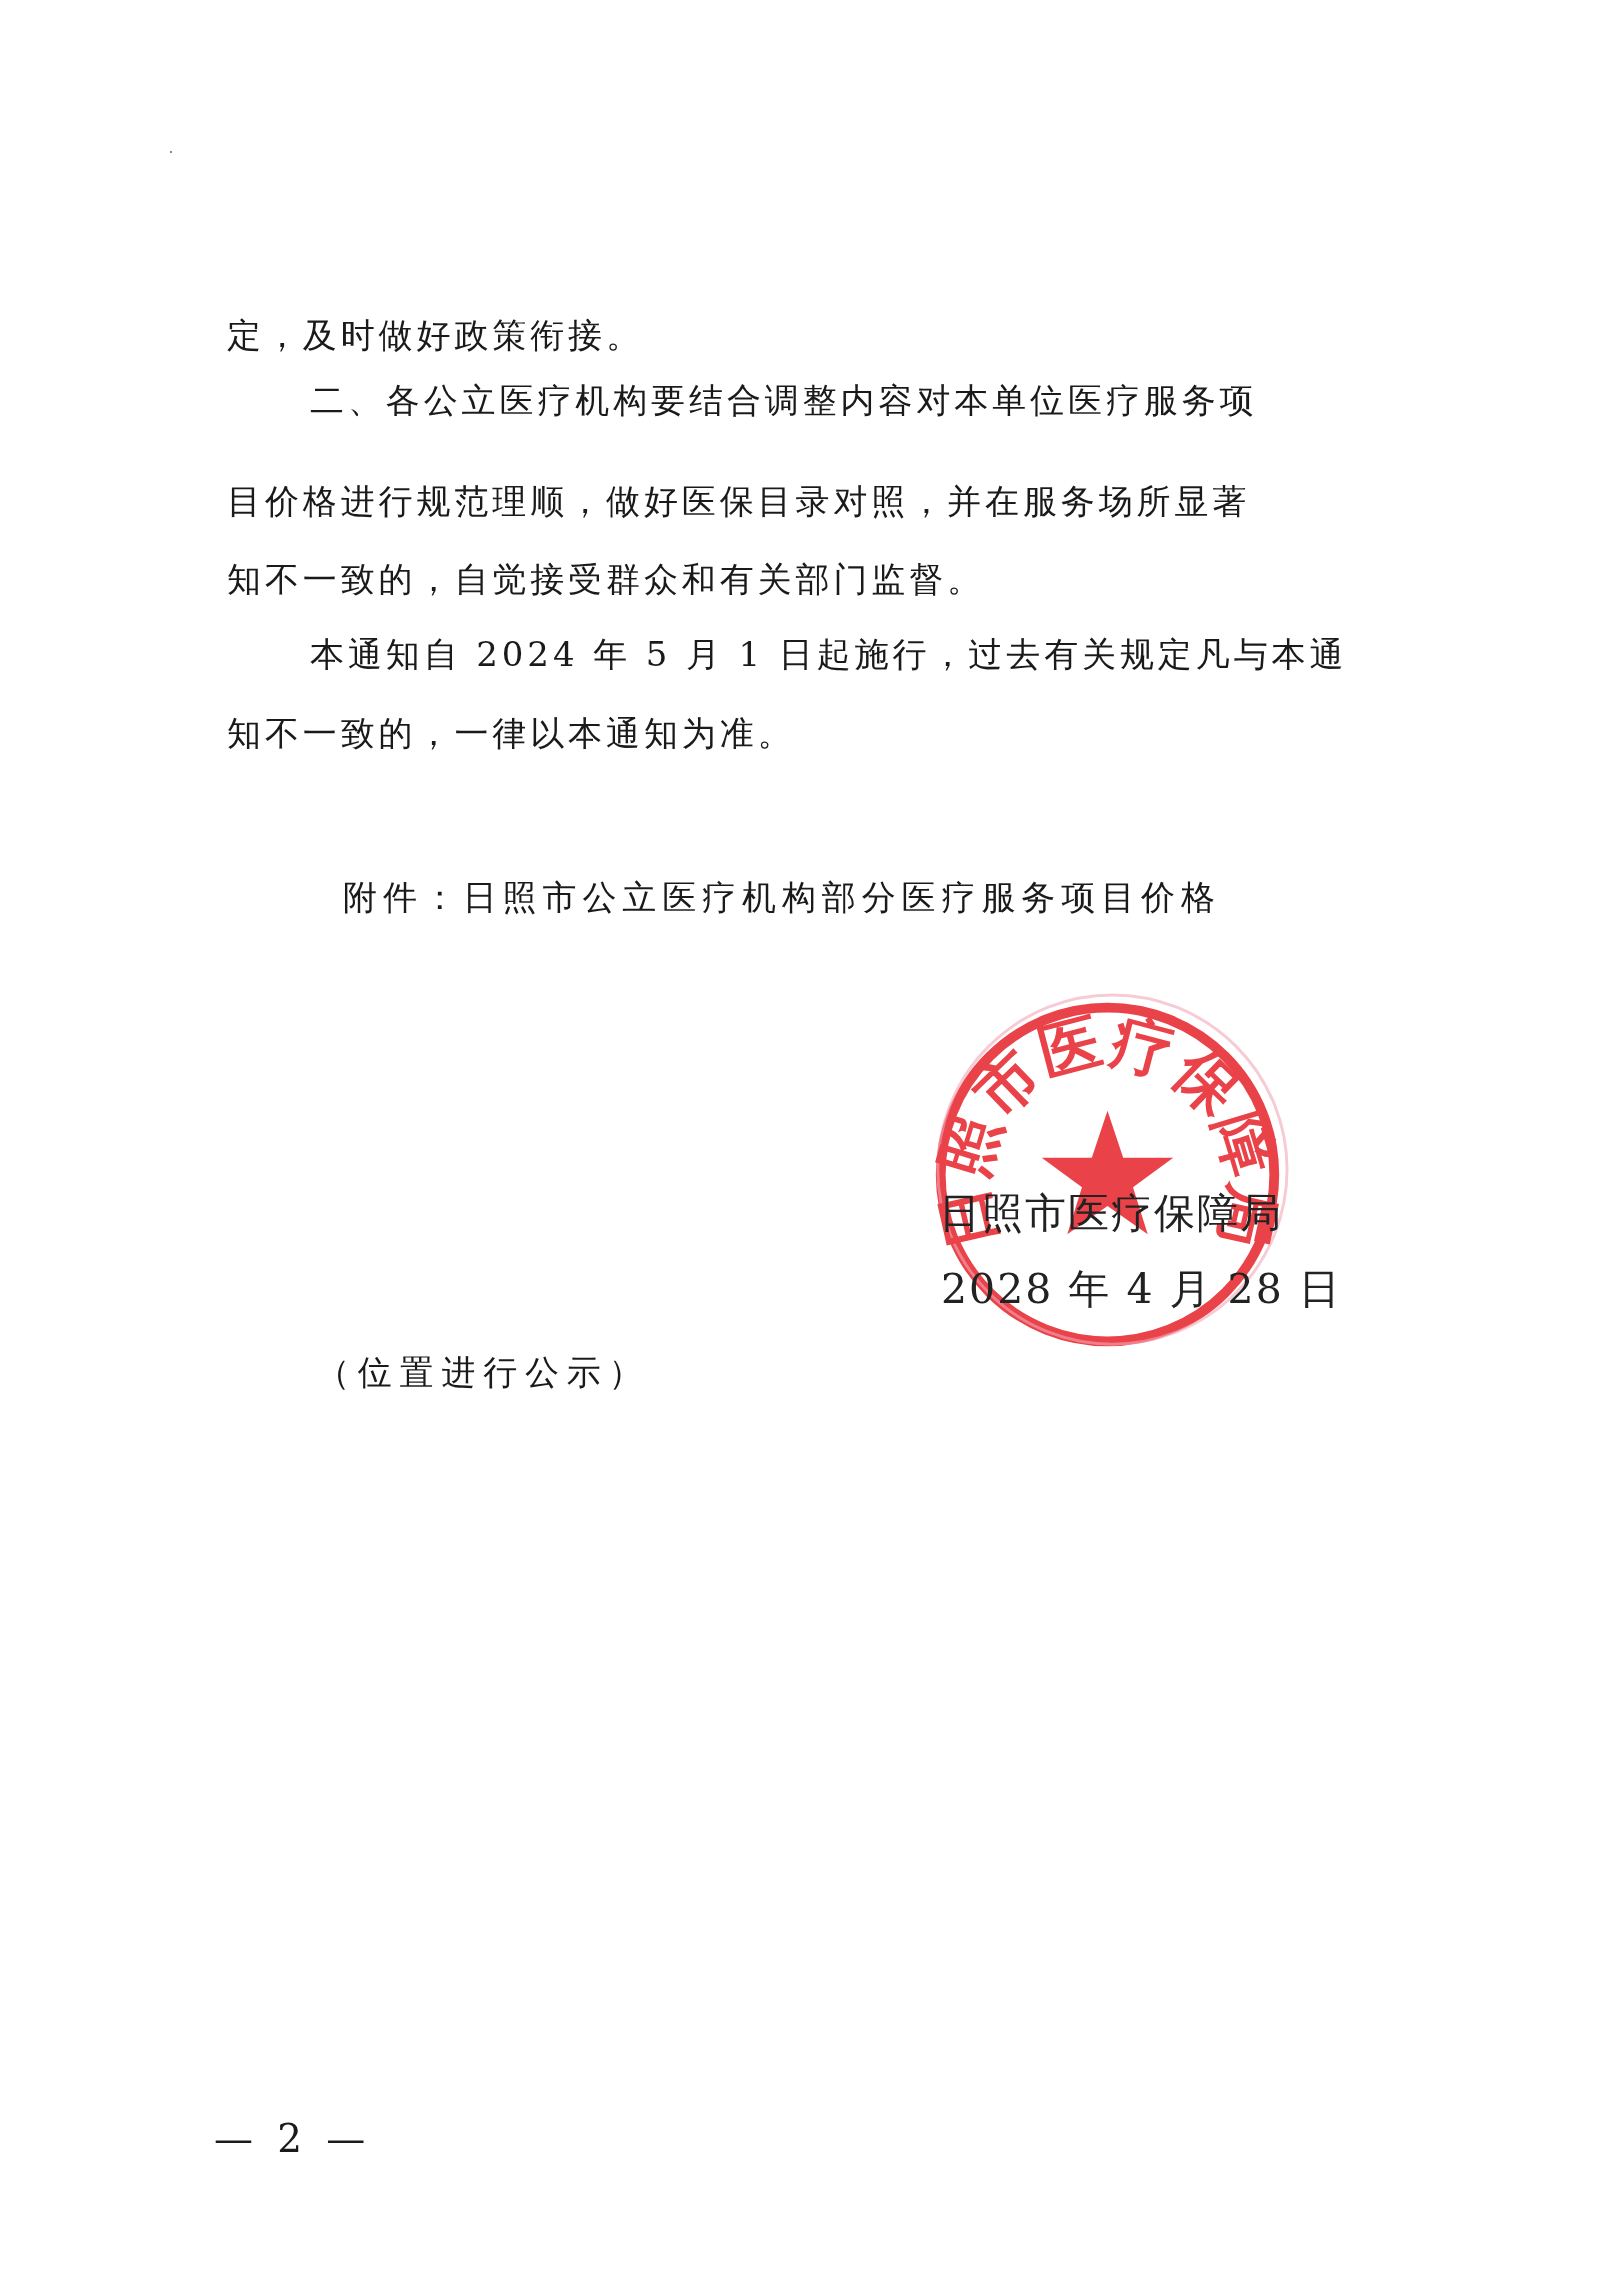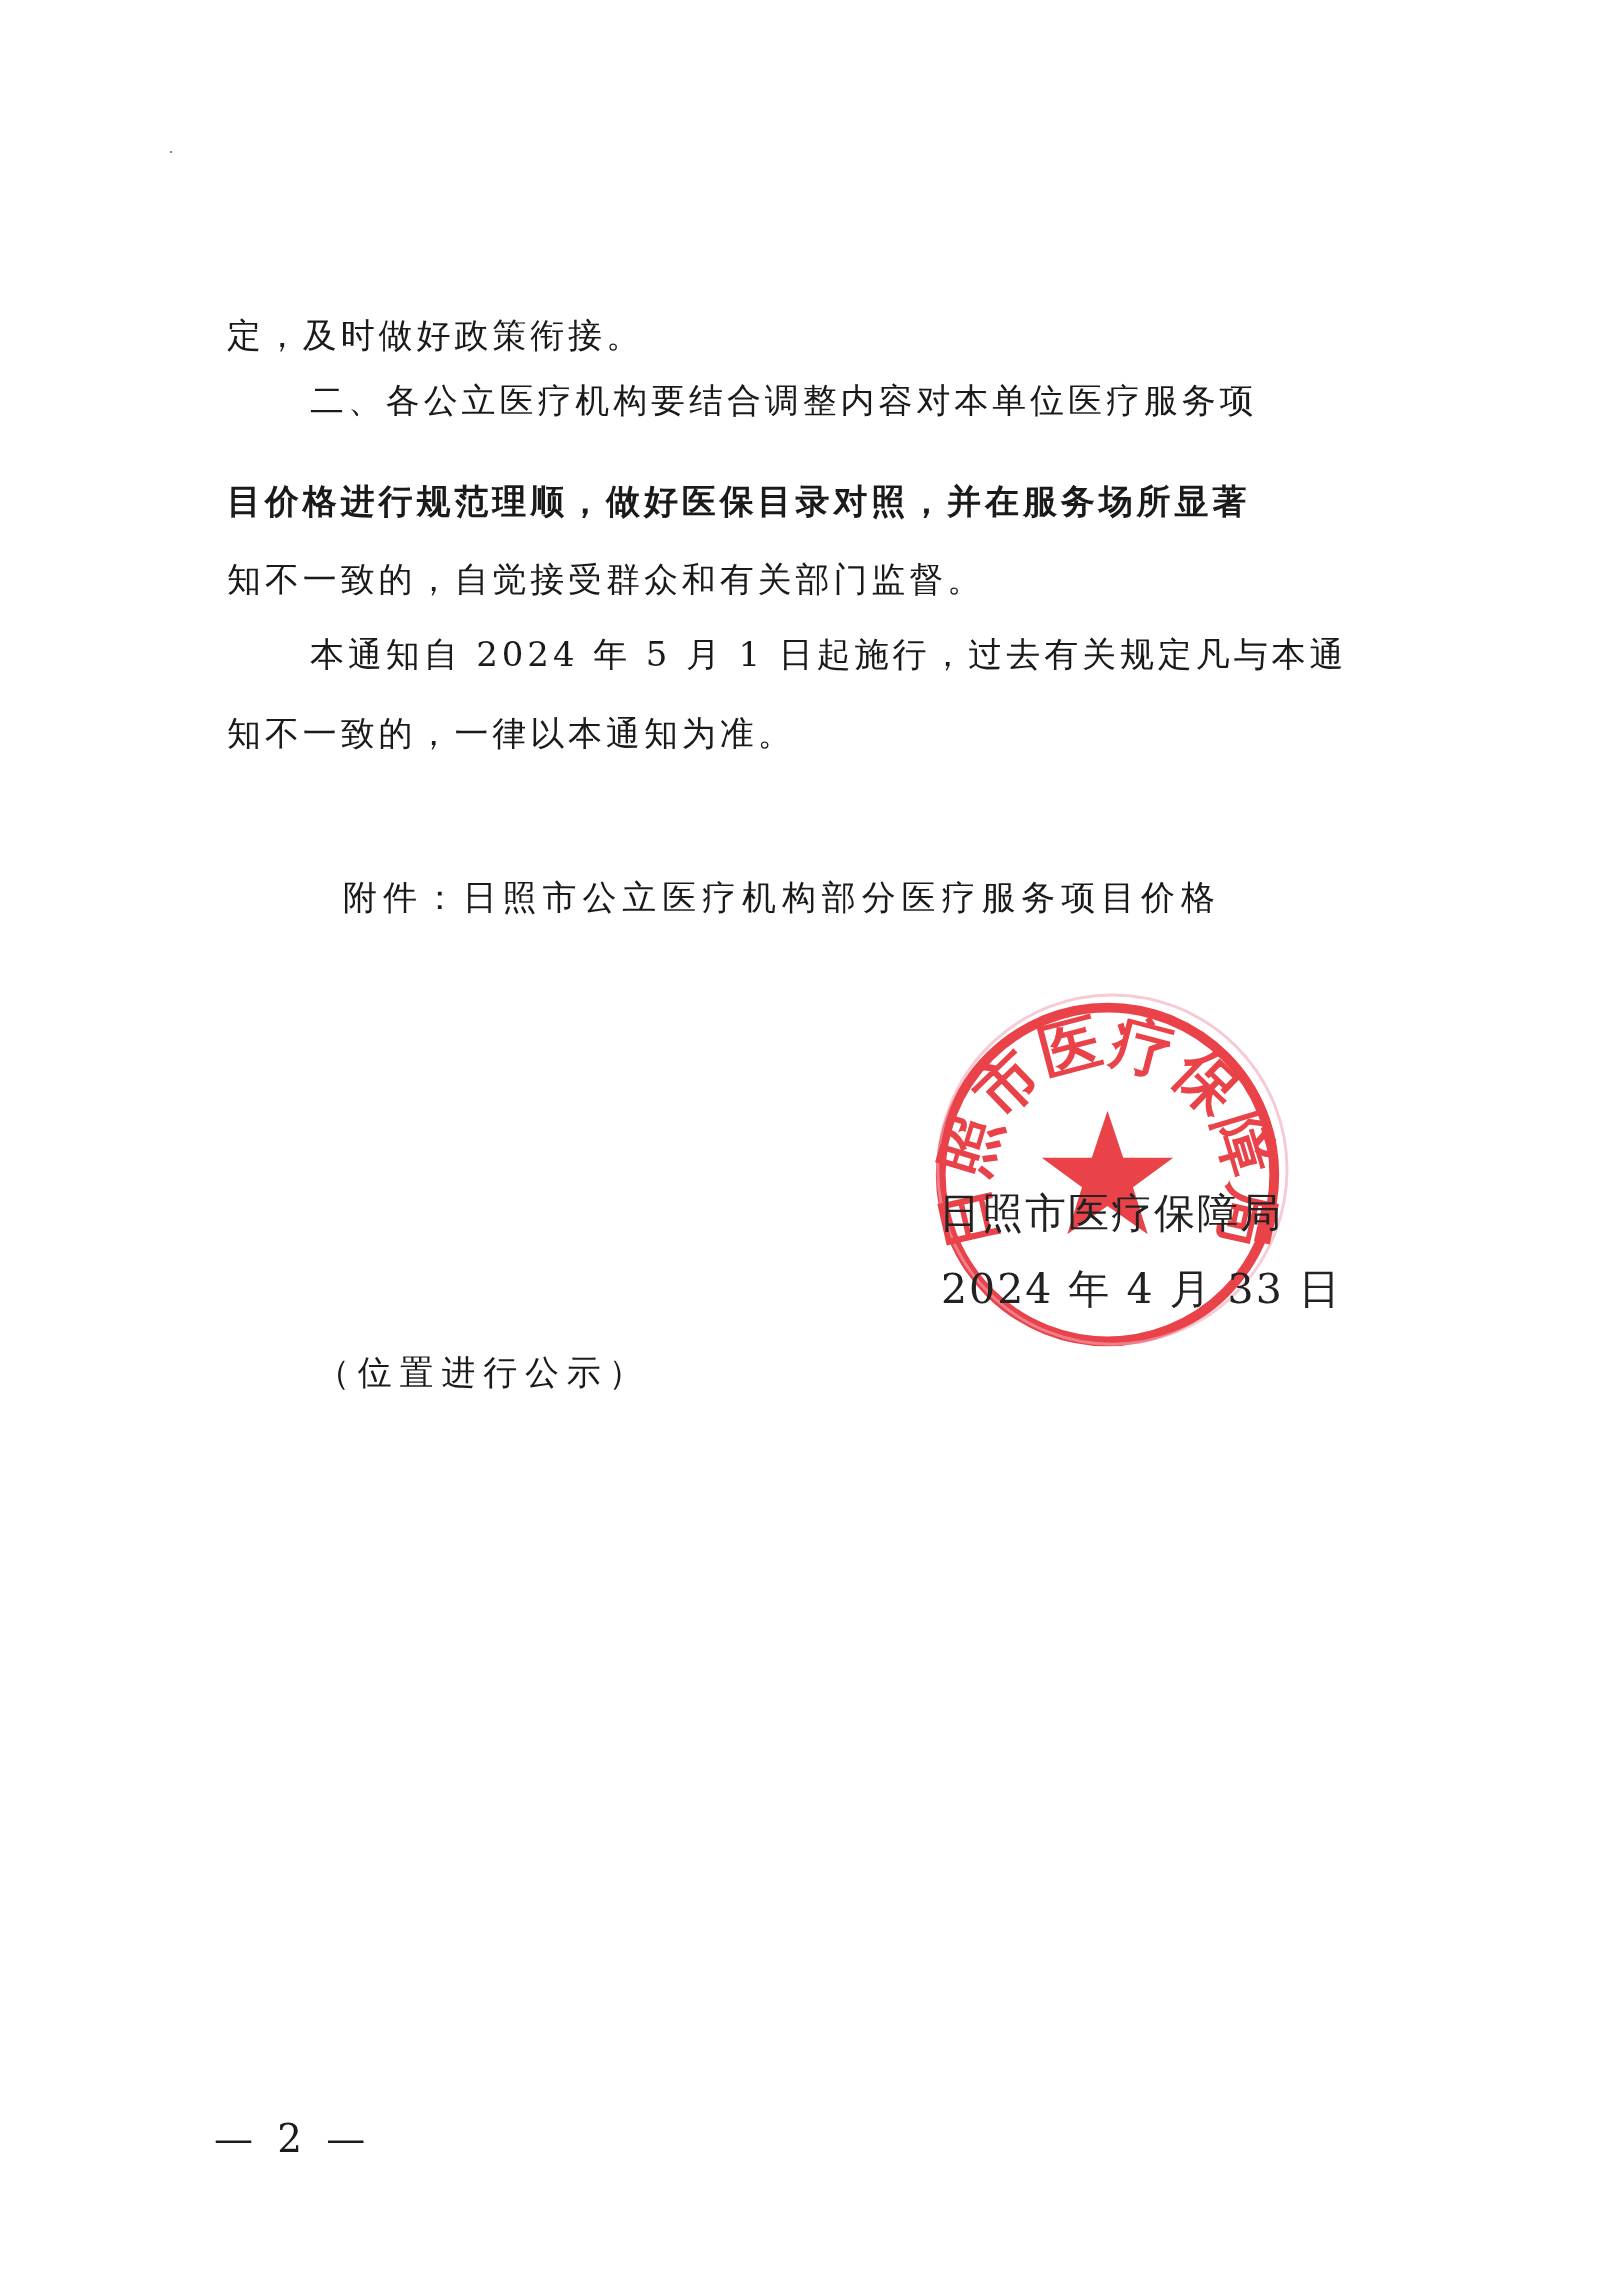--- a/index.html
+++ b/index.html
@@ -1,21 +1,21 @@
 <!DOCTYPE html>
 <html><head>
 <meta charset="utf-8">
 <style>
   html, body { margin:0; padding:0; background:#ffffff; }
   body { width:1620px; height:2290px; position:relative; overflow:hidden;
          font-family:"DejaVu Serif","Liberation Serif",serif; color:#1a1a1a; }
   .line { position:absolute; font-size:34px; line-height:55px; white-space:nowrap; letter-spacing:3.9px; }
   .p1 { left:227px; top:308px; }
   .p2a { left:310px; top:373px; }
-  .p2b { left:227px; top:474px;font-weight:bold; }
+  .p2b { left:227px; top:474px; }
   .p2c { left:227px; top:552px; }
   .p3a { left:310px; top:627px; }
   .p3b { left:227px; top:706px; }
   .attach { left:310px; top:870px; letter-spacing:5.9px;margin-left:33px; }
   .org { left:939px; top:1186px; font-size:41px; letter-spacing:2px; color:#222; z-index:2; }
   .date { left:941px; top:1262px; font-size:41px; letter-spacing:2px; color:#222; z-index:2; }
   .public { left:316px; top:1345px; letter-spacing:7.8px; }
   .pageno { left:214px; top:2111px; font-size:39px; letter-spacing:5.9px; }
   .dot { position:absolute; left:170px; top:151px; width:2px; height:2px; background:#888; }
   .seal { position:absolute; left:926px; top:993px; width:363px; height:363px; z-index:1; opacity:0.92; }
@@ -42,18 +42,18 @@
   </defs>
   <circle cx="185" cy="185" r="170" fill="none" stroke="#e8323a" stroke-width="10"></circle>
   <circle cx="190" cy="180" r="178" fill="none" stroke="#f0a0b0" stroke-width="3" opacity="0.6"></circle>
   <text font-family="DejaVu Sans, sans-serif" font-size="62" font-weight="bold" fill="#e8323a" letter-spacing="2">
     <textPath href="#sealArc" startOffset="50%" text-anchor="middle">日照市医疗保障局</textPath>
   </text>
   <polygon points="185,120 201,168 252,168 211,198 226,246 185,217 144,246 159,198 118,168 169,168" fill="#e8323a"></polygon>
 </svg>
 
 <div class="line org">日照市医疗保障局</div>
-<div class="line date">2024 年 4 月 33 日</div>
+<div class="line date">2028 年 4 月 28 日</div>
 
 <div class="line public">（位置进行公示）</div>
 
 <div class="line pageno">— 2 —</div>
 
 
 </body></html>

